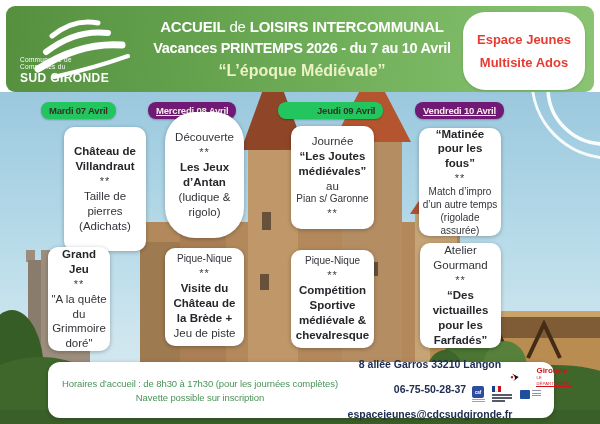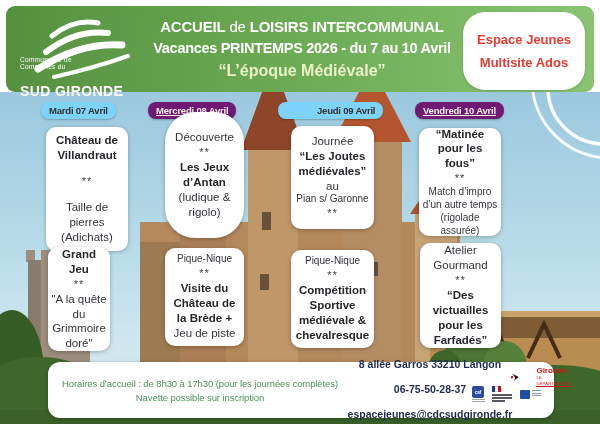--- a/index.html
+++ b/index.html
@@ -16,39 +16,39 @@
   .stage svg{position:absolute;left:0;top:0;width:100%;height:100%;}
   
   .band{
     position:absolute;left:6px;top:6px;width:588px;height:86px;border-radius:9px;
     background:linear-gradient(95deg,#55903f 0%,#6fae58 55%,#8ac473 100%);
   }
   .logo{position:absolute;left:10px;top:4px;width:122px;height:82px;color:#fff;}
   .logo svg{position:absolute;left:8px;top:6px;}
   .org-text{position:absolute;left:4px;top:46px;line-height:1.15;}
   .org-sm{font-size:6.5px;letter-spacing:.3px;}
-  .org-lg{font-size:14px;font-weight:bold;letter-spacing:.4px;margin-top:12px;}
+  .org-lg{font-size:12px;font-weight:bold;letter-spacing:.4px;margin-top:1px;}
   .htext{position:absolute;left:132px;top:12px;width:328px;text-align:center;color:#fff;}
   .h1{font-size:15px;font-weight:bold;letter-spacing:-.2px;}
   .h1 .mid{font-weight:normal;}
   .h2{font-size:14.5px;font-weight:bold;letter-spacing:-.3px;margin-top:5px;}
   .h3{font-size:16px;font-weight:bold;color:#edf1c6;margin-top:6px;}
   .badge{
     position:absolute;left:463px;top:12px;width:122px;height:78px;background:#fff;
     border-radius:22px;display:flex;flex-direction:column;justify-content:center;align-items:center;
     color:#e63b31;font-weight:bold;font-size:13px;line-height:1.8;
     box-shadow:0 1px 3px rgba(0,0,0,.15);
   }
   
   .pill{
     position:absolute;top:102px;padding:3px 8px;border-radius:8px;
     font-size:9.5px;font-weight:bold;letter-spacing:-.2px;white-space:nowrap;
     box-shadow:0 1px 2px rgba(0,0,0,.25);
   }
-  .pill-a{background:#7dd3fc;color:#35302a;}
+  .pill-a{background:#22c55e;color:#35302a;}
   .pill-b{background:#701a75;color:#f3efe3;text-decoration:underline;}
   
   .card{
     position:absolute;background:#fff;border-radius:10px;box-sizing:border-box;
     box-shadow:0 1px 4px rgba(0,0,0,.28);
     display:flex;flex-direction:column;align-items:center;justify-content:center;
     text-align:center;padding:6px 3px;color:#33343a;font-size:11.5px;line-height:1.3;
   }
   .bold{font-weight:bold;color:#26272b;}
   .stars{font-size:11px;line-height:1;letter-spacing:1px;margin:2px 0;color:#3c3c40;}
@@ -176,21 +176,21 @@
   <div class="badge">
     <div>Espace Jeunes</div>
     <div>Multisite Ados</div>
   </div>
 
   <div class="pill pill-a" style="left:41px;">Mardi 07 Avril</div>
   <div class="pill pill-b" style="left:148px;">Mercredi 08 Avril</div>
   <div class="pill pill-a" style="left:278px;padding-left:39px;">Jeudi 09 Avril</div>
   <div class="pill pill-b" style="left:415px;">Vendredi 10 Avril</div>
 
-  <div class="card" style="left:46px;top:127px;width:82px;height:124px;justify-content:space-between;">
+  <div class="card" style="left:64px;top:127px;width:82px;height:124px;">
     <div class="bold">Château de Villandraut</div>
     <div class="stars">**</div>
     <div>Taille de pierres (Adichats)</div>
   </div>
   <div class="card" style="left:48px;top:247px;width:62px;height:104px;">
     <div class="bold">Grand Jeu</div>
     <div class="stars">**</div>
     <div>"A la quête du Grimmoire doré"</div>
   </div>
 

